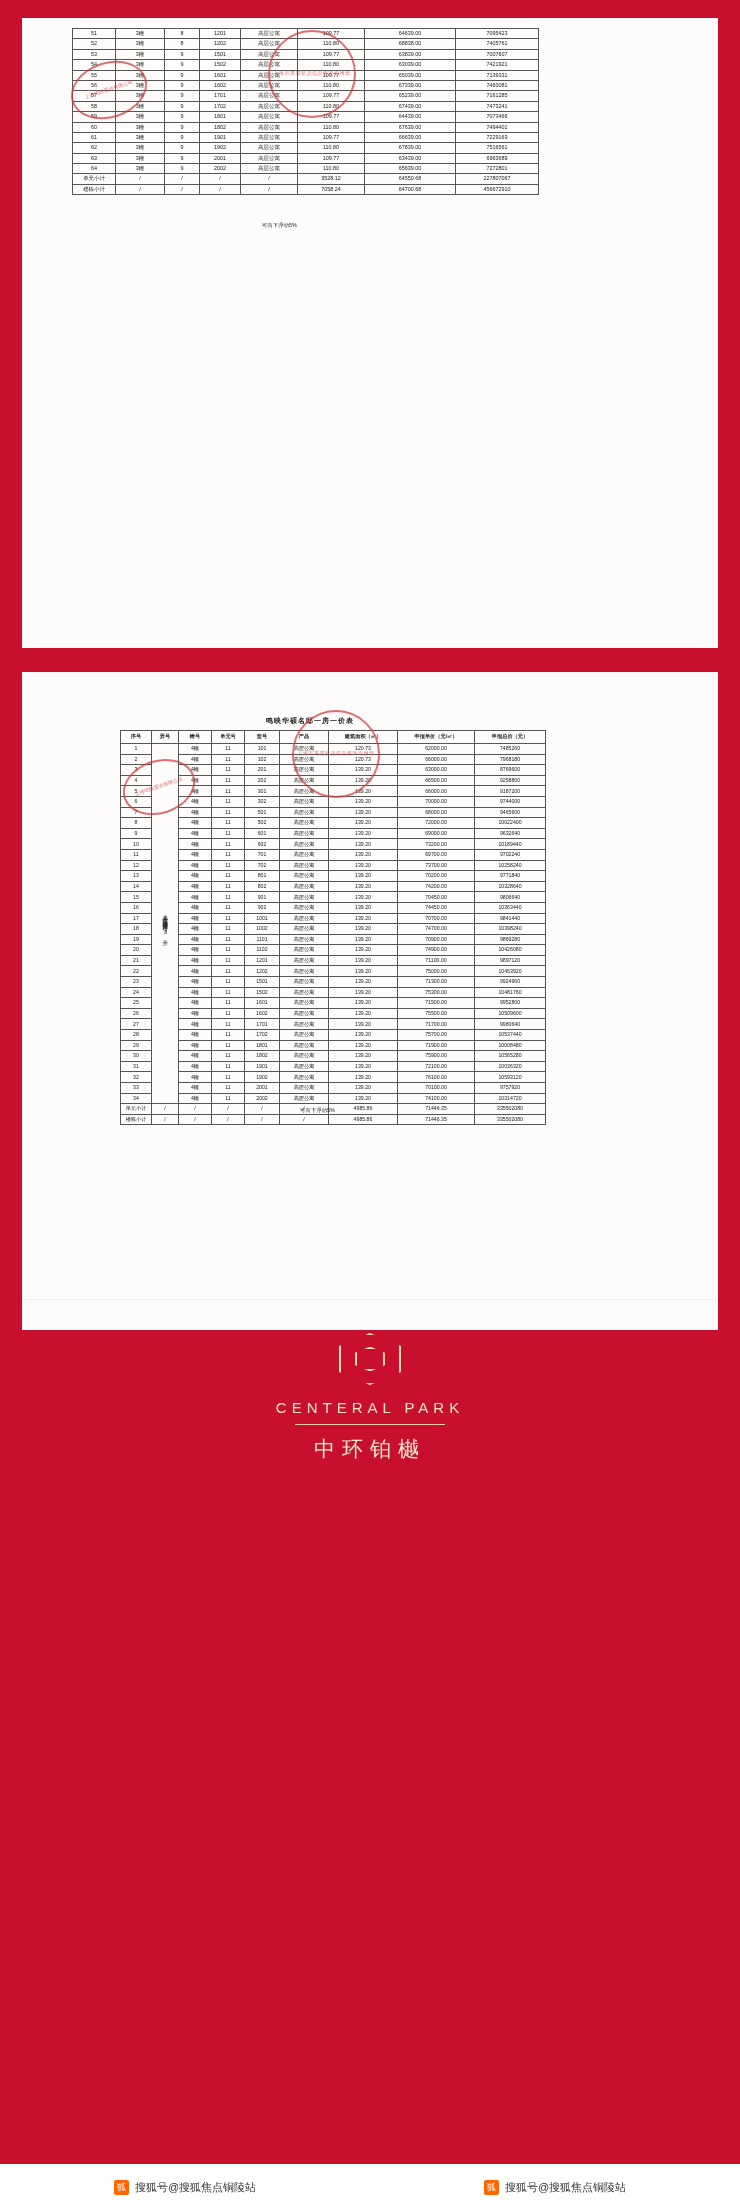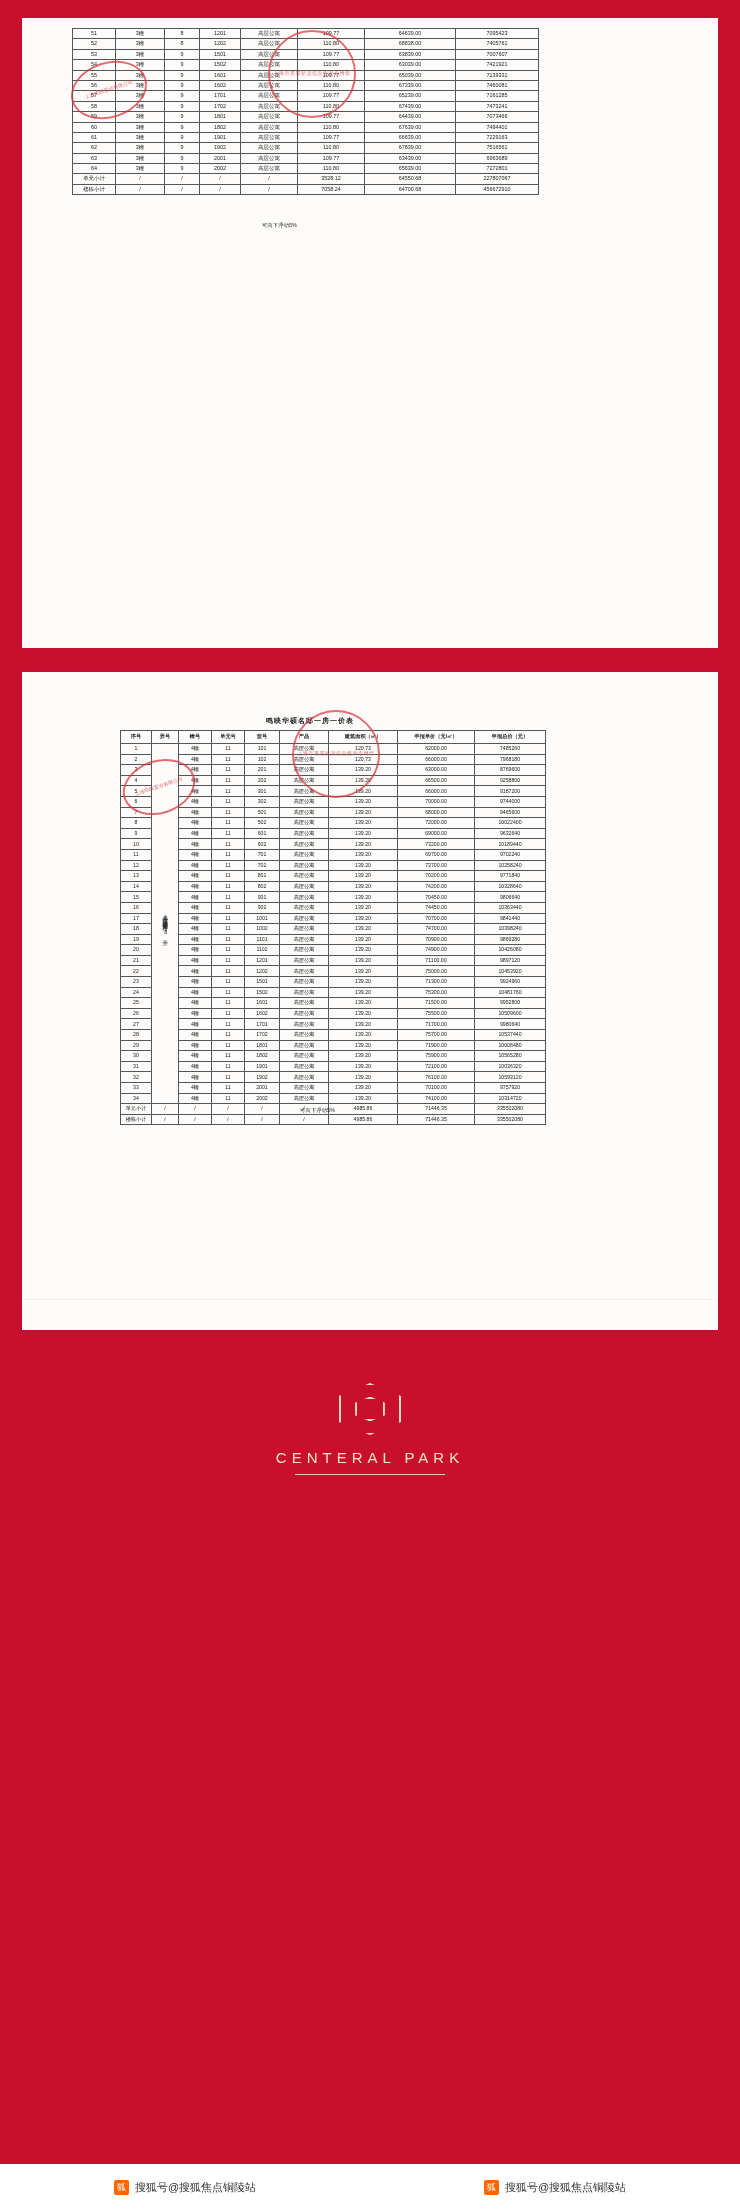--- a/index.html
+++ b/index.html
@@ -124,21 +124,21 @@
     transform: rotate(-18deg);
     pointer-events: none;
   }
   #seal-oval-1 { left: 70px; top: 62px; width: 74px; height: 52px; }
   #seal-oval-2 { left: 122px; top: 760px; width: 70px; height: 50px; }
 
   
   #brand {
     position: absolute;
     left: 0;
-    top: 1383px;
+    top: 1333px;
     width: 740px;
     text-align: center;
     color: #f4e6c8;
   }
   #brand-mark {
     width: 62px;
     height: 52px;
     margin: 0 auto 14px auto;
     position: relative;
   }
@@ -772,20 +772,21 @@
   <div class="seal" id="seal-round-2">上海市房屋状况信息查询专用章</div>
   <div class="seal-oval" id="seal-oval-2">上海鸣映置业有限公司</div>
 
   <div id="brand">
     <div id="brand-mark">
       <div class="hex"></div>
       <div class="hex-inner"></div>
     </div>
     <div id="brand-en">CENTERAL PARK</div>
     <div id="brand-rule"></div>
+    <div id="brand-cn">中环铂樾</div>
   </div>
 
   <div id="footer">
     <div class="footer-item">
       <span class="sohu-badge">狐</span>
       <span>搜狐号@搜狐焦点铜陵站</span>
     </div>
     <div class="footer-item">
       <span class="sohu-badge">狐</span>
       <span>搜狐号@搜狐焦点铜陵站</span>

